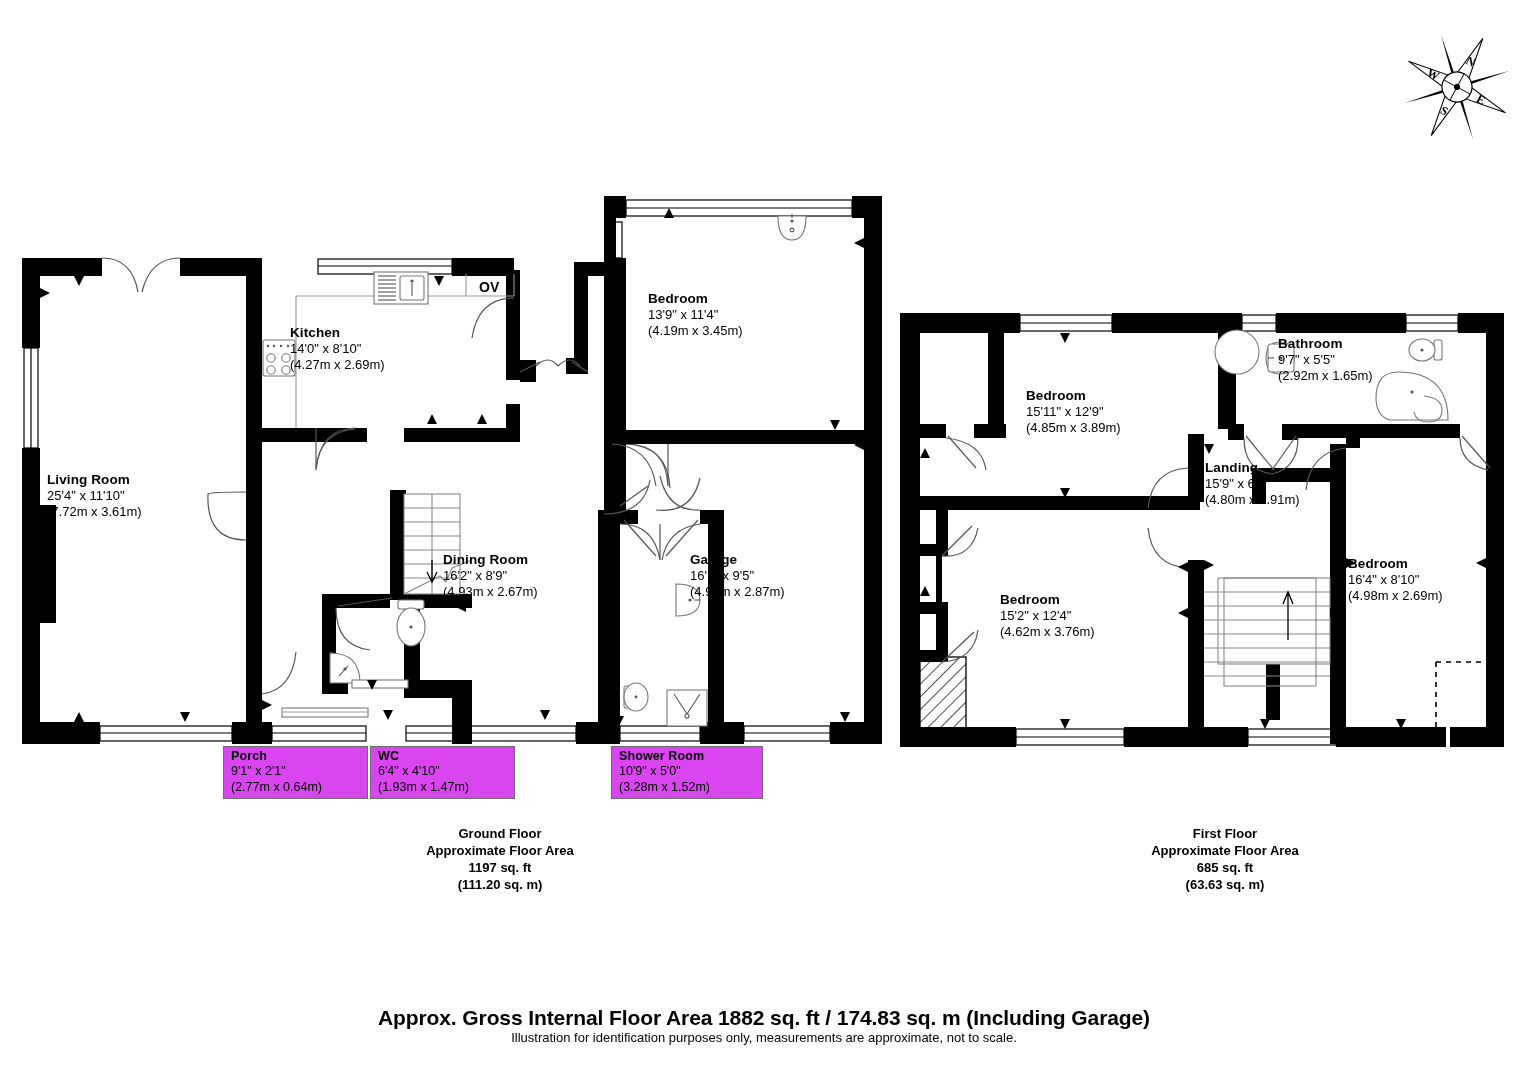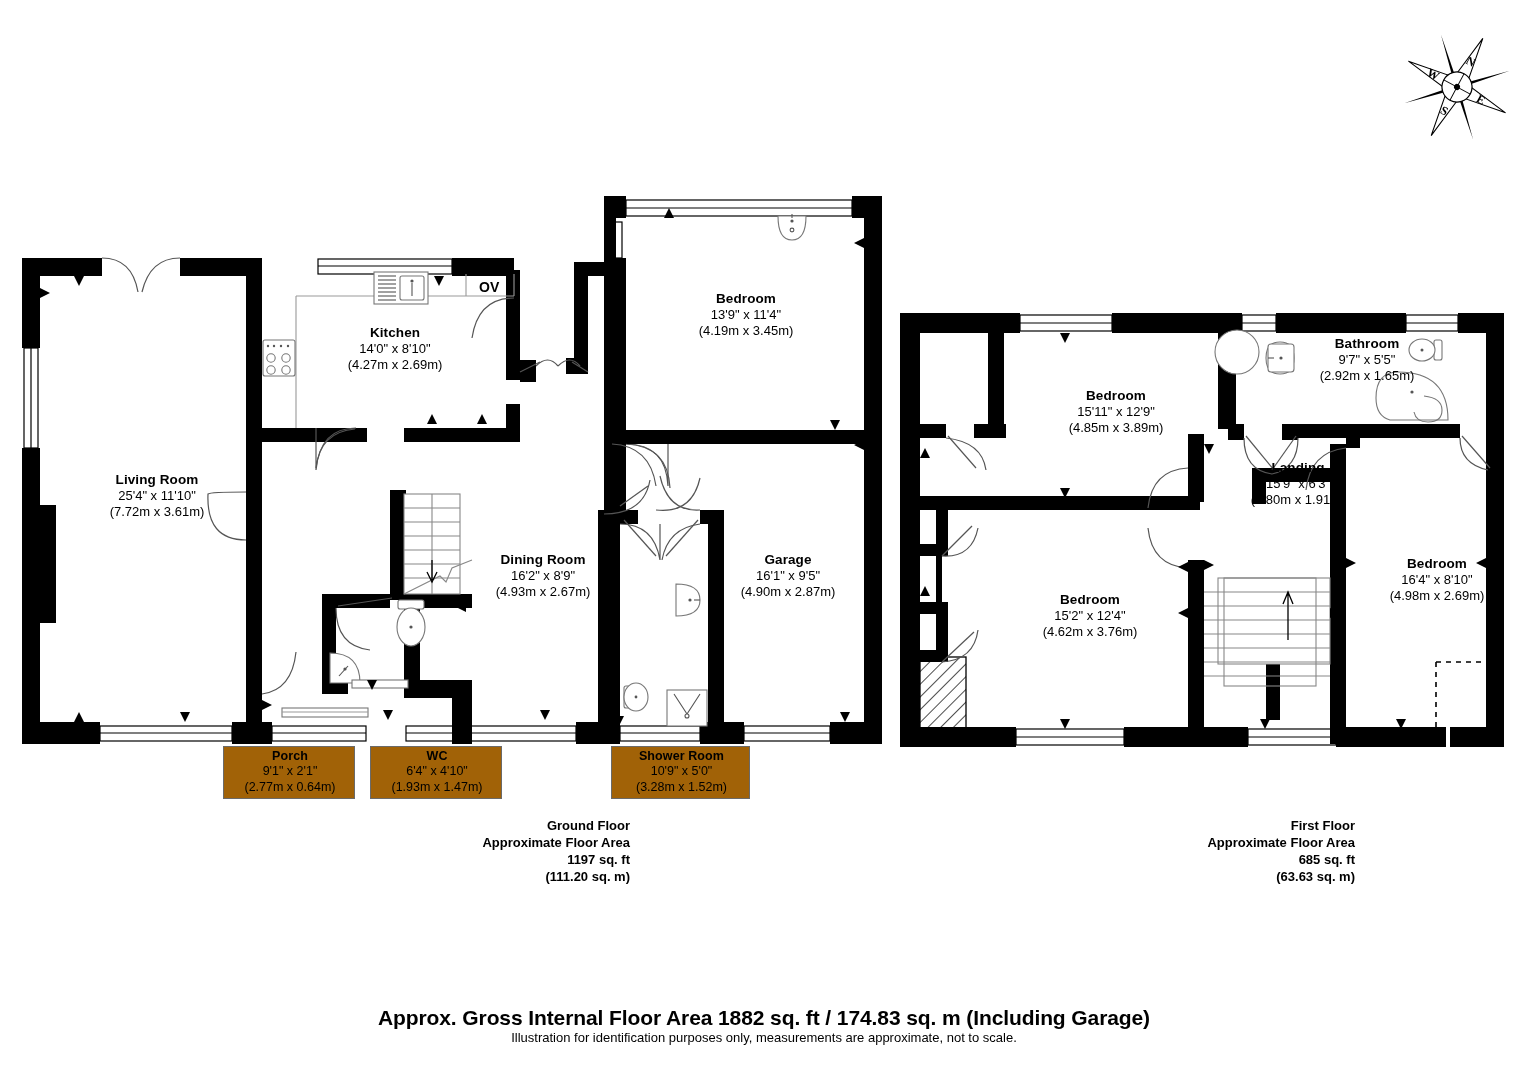--- a/index.html
+++ b/index.html
@@ -21,48 +21,48 @@
   svg.plan {
     position: absolute;
     left: 0;
     top: 0;
     width: 1528px;
     height: 1080px;
   }
   
   .lbl {
     position: absolute;
-    text-align: center;
     line-height: 1.22;
     white-space: nowrap;
   }
   .lbl .nm {
     font-weight: bold;
     font-size: 13.5px;
     letter-spacing: 0.1px;
   }
   .lbl .dim {
     font-size: 13px;
   }
   .lbl.small .nm { font-size: 12.5px; }
   .lbl.small .dim { font-size: 12.5px; }
 
   .boxed {
     border: 1px solid #6a6a6a;
-    background: #a16207;
-    padding: 2px 5px 3px 7px;
+    background: #d946ef;
+    padding: 2px 18px 3px 7px;
   }
 
   .areablk {
     position: absolute;
-    text-align: right;
+    text-align: center;
     font-weight: bold;
     font-size: 13px;
     line-height: 1.30;
     white-space: nowrap;
+    margin-top: 8px;
   }
 
   .footer {
     position: absolute;
     width: 100%;
     text-align: center;
   }
   .footer .f1 {
     font-weight: bold;
     font-size: 21px;

